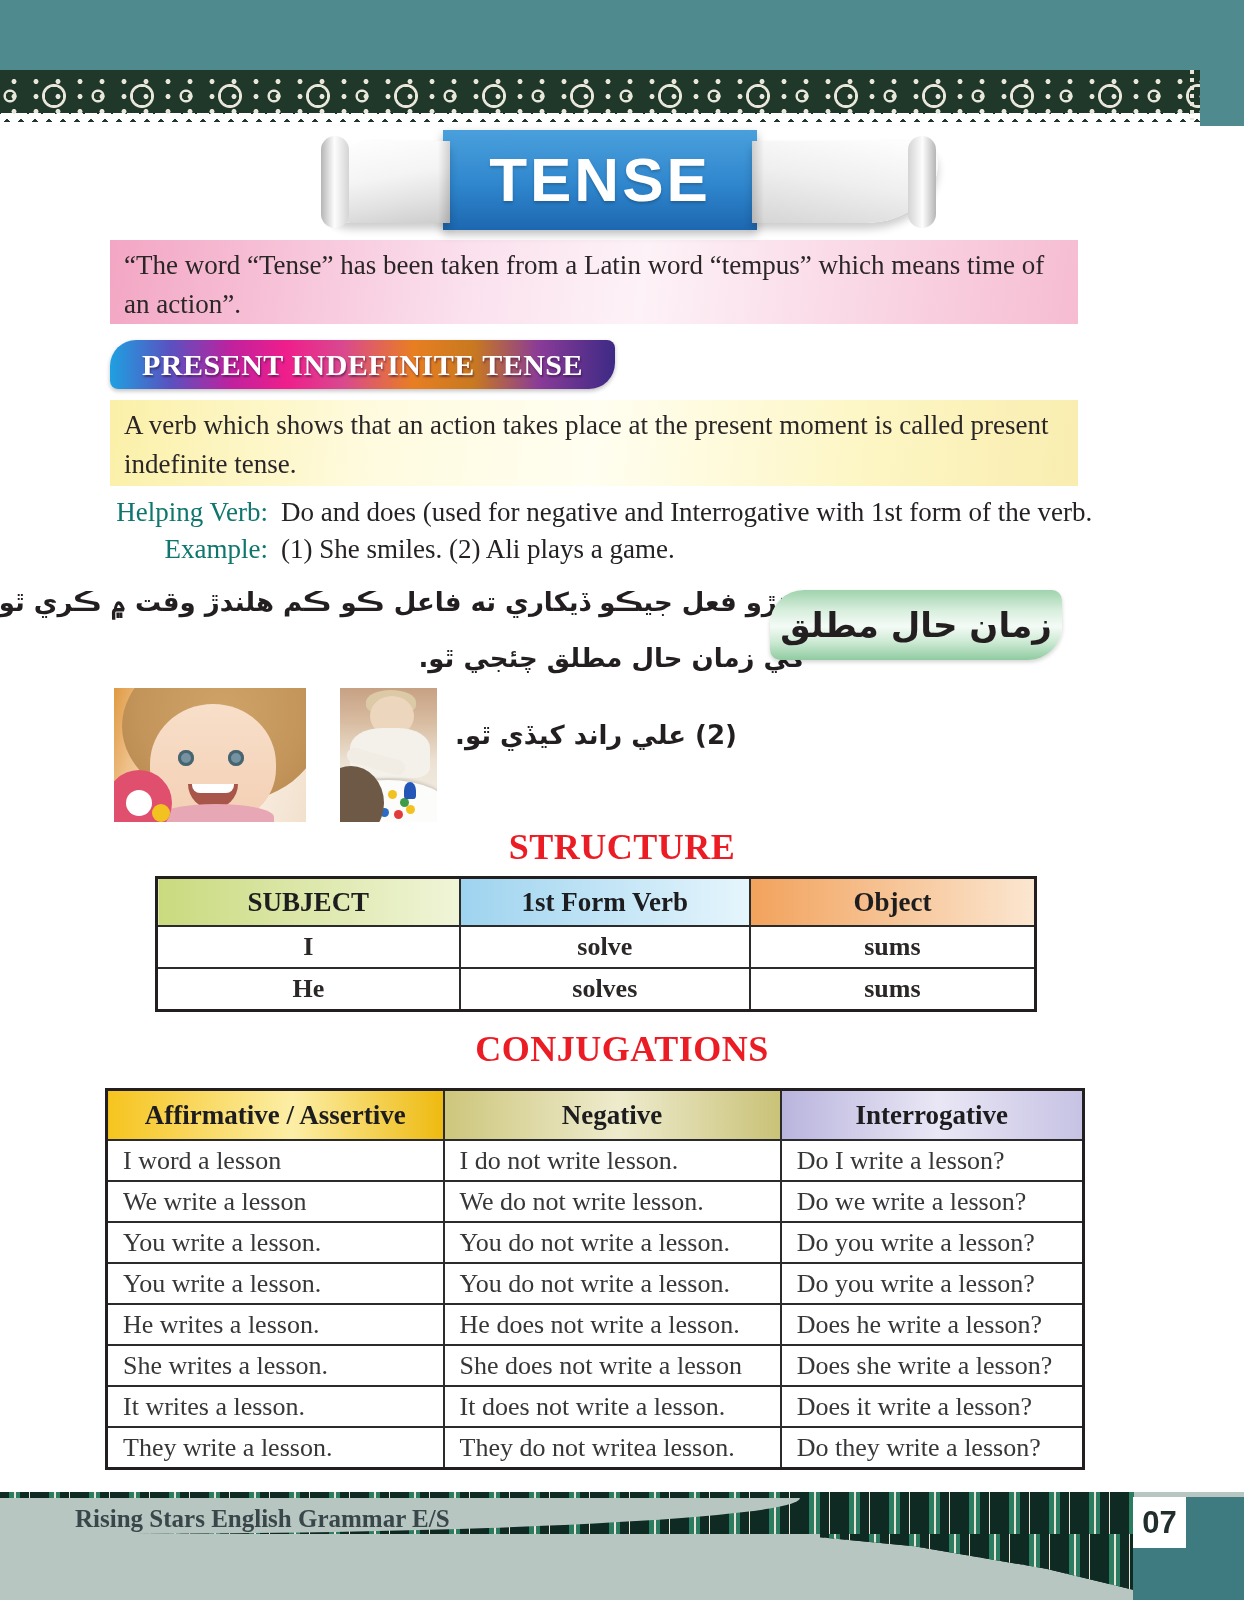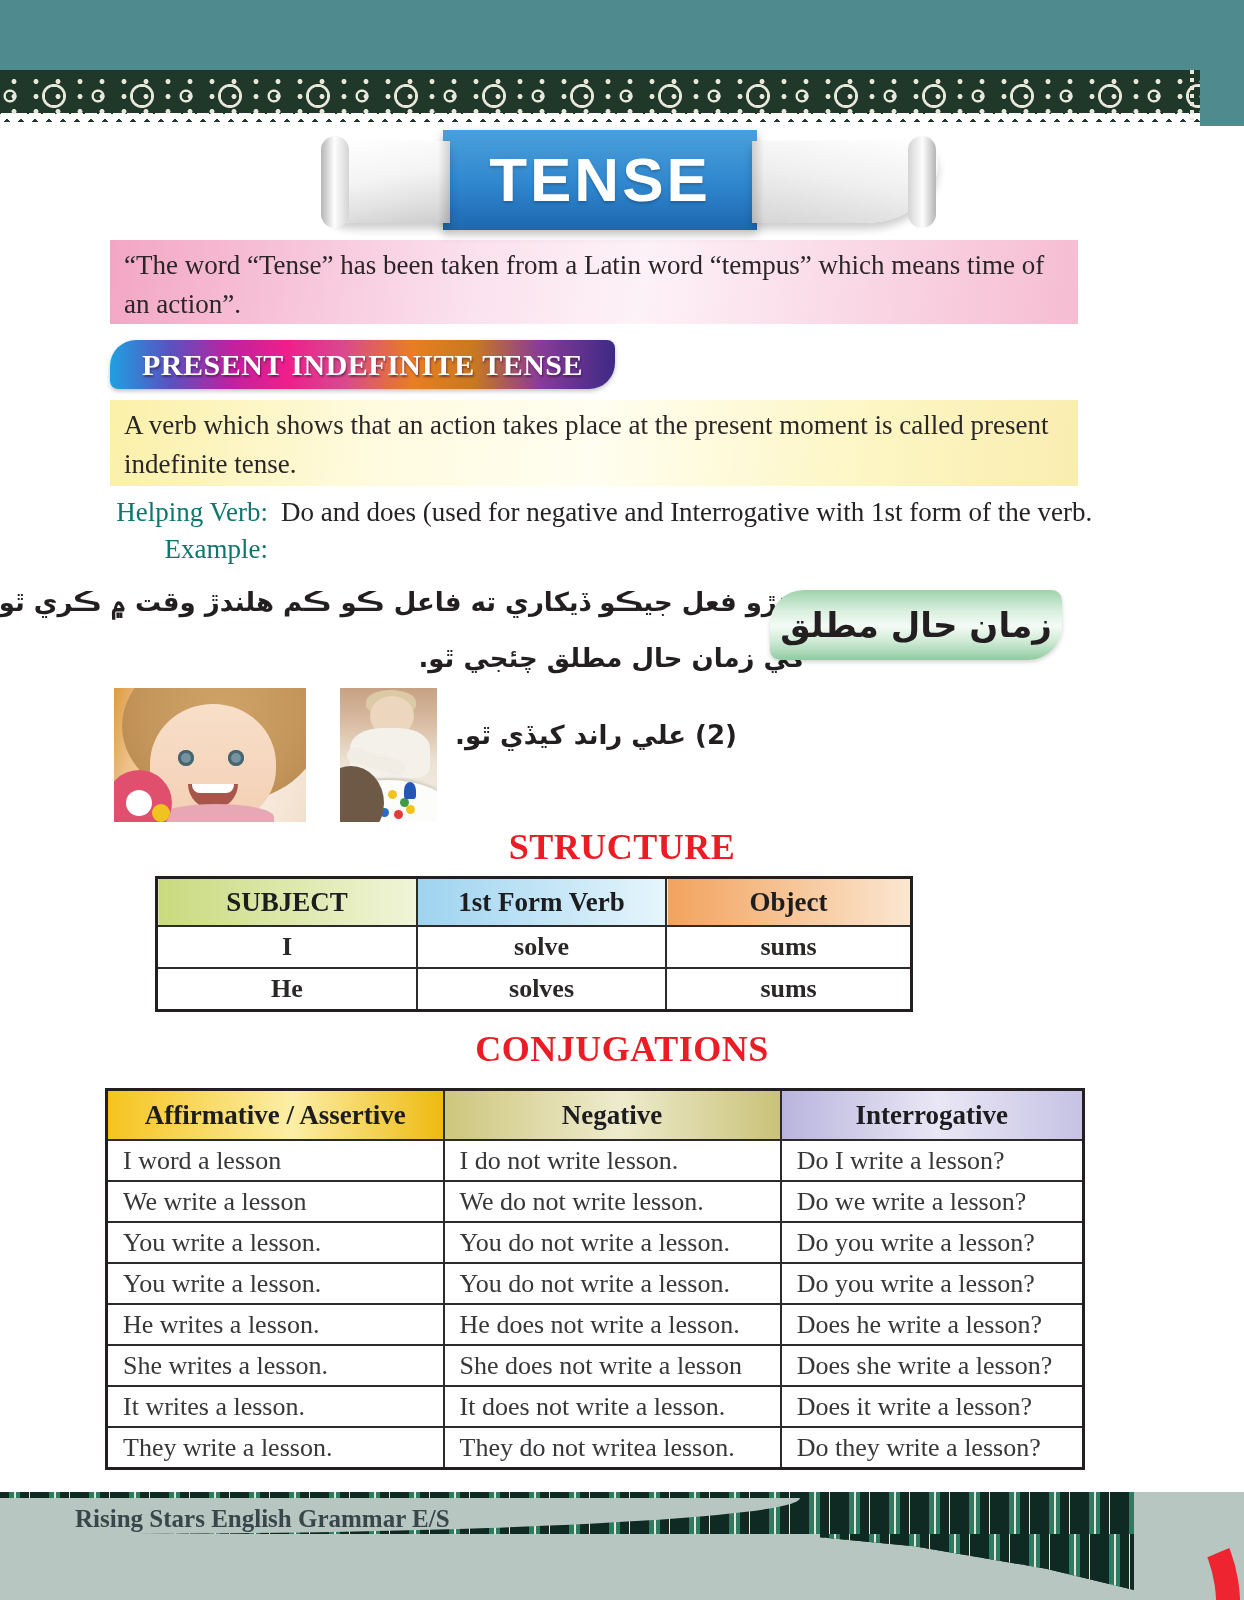--- a/index.html
+++ b/index.html
@@ -109,21 +109,21 @@
   .b-pawn{position:absolute;left:64px;top:94px;width:12px;height:17px;border-radius:50% 50% 20% 20%;background:#2456b8;}
   .b-fore{position:absolute;left:-22px;bottom:-18px;width:66px;height:74px;border-radius:50%;background:#6e5846;}
 
   
   .red-heading{position:absolute;left:0;width:100%;text-align:center;color:#ec1c24;font-weight:bold;
     font-size:36px;letter-spacing:0.5px;}
 
   
   table{border-collapse:collapse;table-layout:fixed;}
   th,td{border:2px solid #2b2b2b;}
-  .structure-table{position:absolute;left:155px;top:876px;width:758px;border:3px solid #231f20;}
+  .structure-table{position:absolute;left:155px;top:876px;width:882px;border:3px solid #231f20;}
   .structure-table th{height:44px;font-size:27px;font-weight:bold;color:#1d1d1f;text-align:center;}
   .structure-table td{height:38px;font-size:26px;font-weight:bold;color:#2b2727;text-align:center;}
   .structure-table th:nth-child(1){background:linear-gradient(90deg,#c9da7e 0%,#f0f5d8 100%);}
   .structure-table th:nth-child(2){background:linear-gradient(90deg,#9ed3ef 0%,#e5f5fc 100%);}
   .structure-table th:nth-child(3){background:linear-gradient(90deg,#f2a25c 0%,#fbe6d0 100%);}
   .conj-table{position:absolute;left:105px;top:1088px;width:980px;border:3px solid #231f20;}
   .conj-table th{height:46px;font-size:27px;font-weight:bold;color:#1d1d1f;text-align:center;}
   .conj-table th:nth-child(1){background:linear-gradient(90deg,#f6c41f 0%,#fceea6 55%,#eeba10 100%);}
   .conj-table th:nth-child(2){background:linear-gradient(90deg,#cdc67c 0%,#eeebcd 52%,#c9c278 100%);}
   .conj-table th:nth-child(3){background:linear-gradient(90deg,#b9b4dd 0%,#e9e7f5 52%,#c6c2e4 100%);}
@@ -182,20 +182,21 @@
   <div class="yellow-box">
     <p class="box-text">A verb which shows that an action takes place at the present moment is called present indefinite tense.</p>
   </div>
 
   <div class="kv-row" style="top:496px">
     <span class="kv-label">Helping Verb:</span>
     <span class="kv-text">Do and does (used for negative and Interrogative with 1st form of the verb.</span>
   </div>
   <div class="kv-row" style="top:533px">
     <span class="kv-label">Example:</span>
+    <span class="kv-text">(1) She smiles. (2) Ali plays a game.</span>
   </div>
 
   <div class="sindhi sindhi-def">
     <div class="sindhi-line1">اهڙو فعل جيڪو ڏيکاري ته فاعل ڪو ڪم هلندڙ وقت ۾ ڪري ٿو، ته ان</div>
     <div class="sindhi-line2">کي زمان حال مطلق چئجي ٿو.</div>
   </div>
   <div class="green-label sindhi">
     <span>زمان حال مطلق</span>
   </div>
 
@@ -306,16 +307,19 @@
           <td>Do they write a lesson?</td>
         </tr>
       </tbody>
   </table>
 
   <div class="footer">
     <div class="footer-pattern"></div>
     <div class="footer-sage-cover"></div>
     <div class="footer-wedge"></div>
     <div class="red-swoosh"></div>
+    <div class="teal-footer-block">
+      <div class="page-num-box">07</div>
+    </div>
     <div class="footer-title">Rising Stars English Grammar E/S</div>
   </div>
 
 </div>
 
 </body></html>

